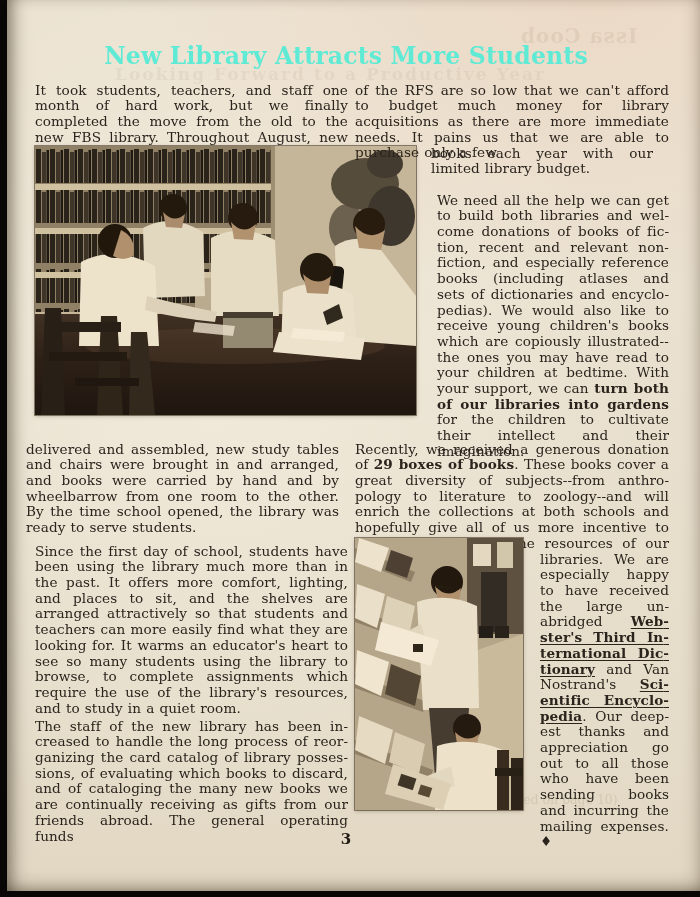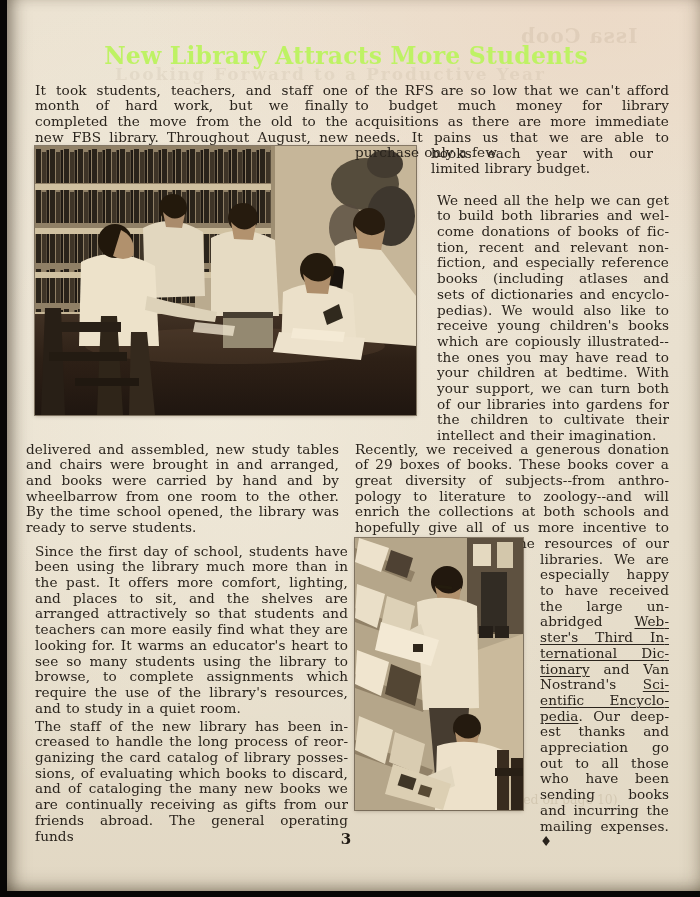--- a/index.html
+++ b/index.html
@@ -23,24 +23,24 @@
     font-size:13.6px;line-height:15.7px;
     text-align:justify;color:#2a241d;
     letter-spacing:.1px;word-spacing:.6px;
     hyphens:manual;
   }
   .para span.u{
     text-decoration:underline;
     text-decoration-thickness:1.4px;
     text-underline-offset:2px;
   }
-  .para span.b{font-weight:400;}
+  .para span.b{font-weight:700;}
   .title{
     position:absolute;left:0;top:26px;width:692px;
-    text-align:center;font-size:23.5px;font-weight:700;color:#bef264;
+    text-align:center;font-size:23.5px;font-weight:700;color:#5eead4;
     letter-spacing:.2px;
   }
   .pagenum{
     position:absolute;left:326px;top:830px;width:40px;text-align:center;
     font-size:15px;font-weight:700;color:#211b14;
   }
   .photo{
     position:absolute;
     box-shadow:0 0 0 1px rgba(70,55,35,.6), 0 1px 4px rgba(60,45,25,.35);
     filter:contrast(.96) sepia(.12);

